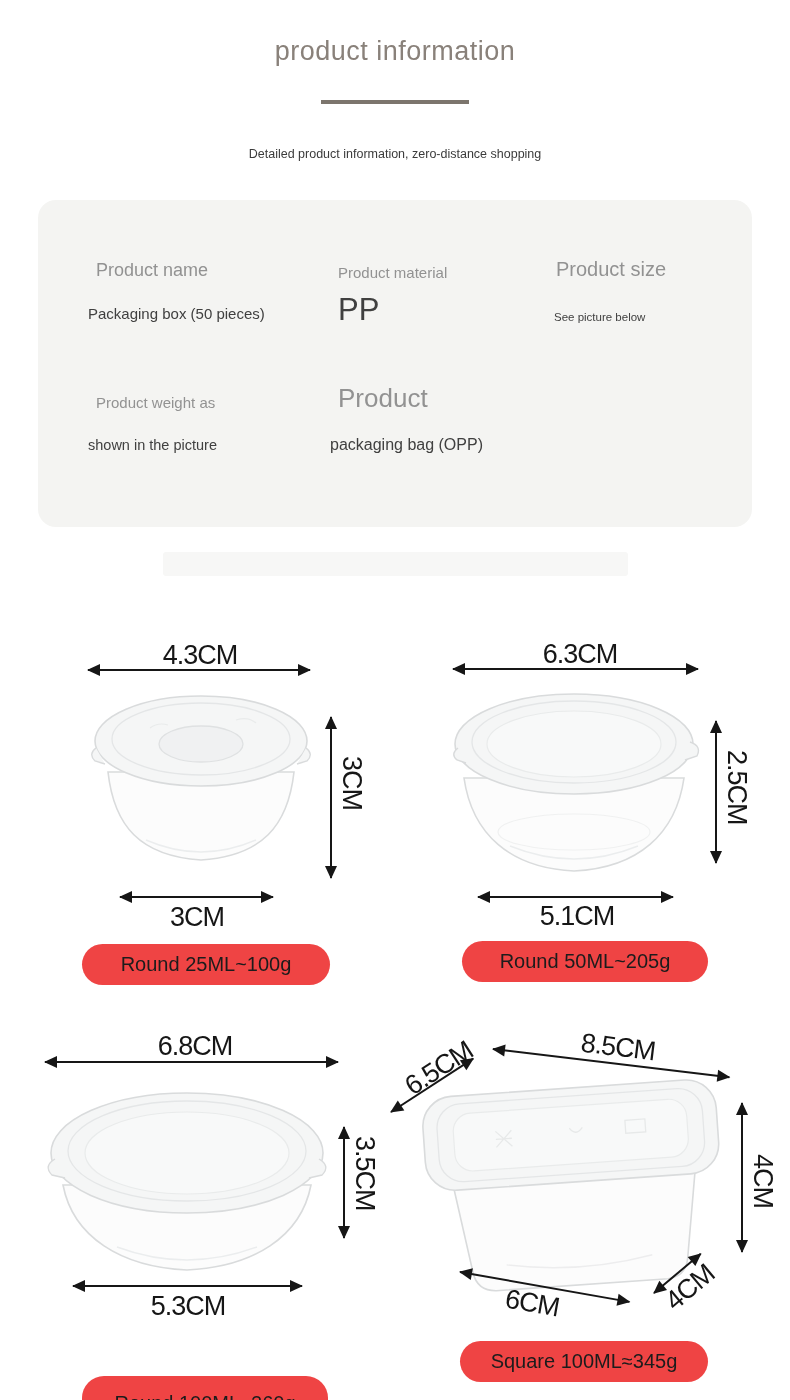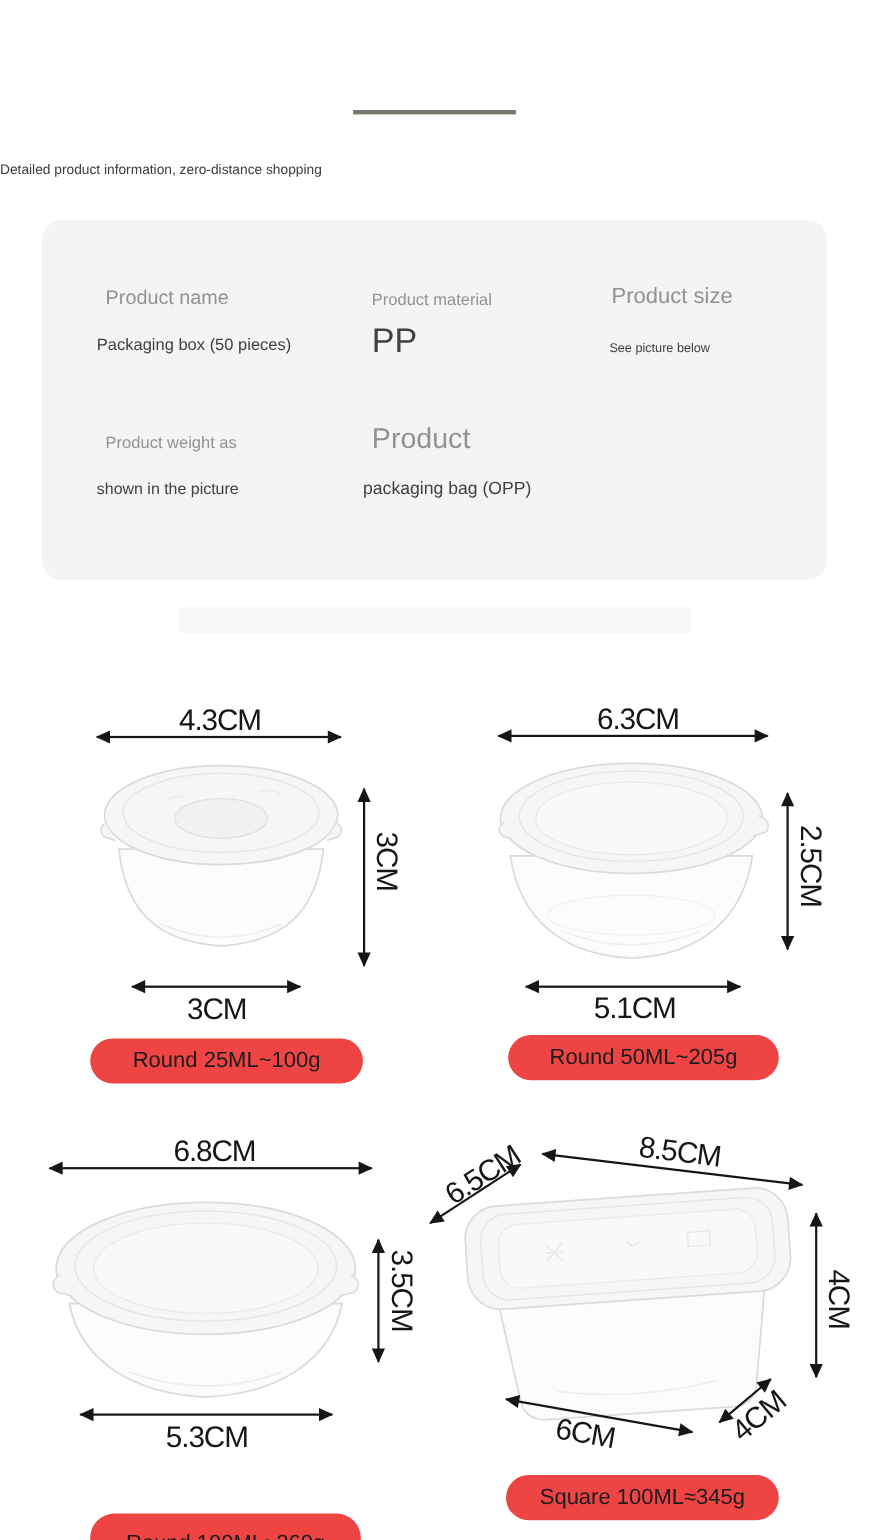--- a/index.html
+++ b/index.html
@@ -5,21 +5,21 @@
   html,body{margin:0;padding:0;background:#ffffff;}
   .canvas{
     position:relative;width:790px;height:1400px;background:#ffffff;overflow:hidden;
     font-family:"Liberation Sans","DejaVu Sans",sans-serif;color:#1c1c1c;
   }
   .abs{position:absolute;}
 
   
   .page-title{left:0;right:0;top:36px;text-align:center;font-size:27px;letter-spacing:.5px;color:#89817a;}
   .title-underline{left:321px;top:100px;width:148px;height:4px;background:#7c756d;}
-  .page-subtitle{left:0;right:0;top:147px;text-align:left;font-size:12.5px;color:#3b3b3b;}
+  .page-subtitle{left:0;right:0;top:147px;text-align:center;font-size:12.5px;color:#3b3b3b;}
 
   
   .spec-card{left:38px;top:200px;width:714px;height:327px;background:#f4f4f2;border-radius:18px;}
   .spec-label{position:absolute;color:#929292;}
   .spec-value{position:absolute;color:#404040;}
 
   
   .note-strip{left:163px;top:552px;width:465px;height:24px;background:#f7f7f6;border-radius:3px;}
   .note1{left:0;right:0;top:557px;text-align:center;font-size:11px;color:#565656;}
   .note2{left:0;right:0;top:589px;text-align:center;font-size:10.5px;color:#464646;}
@@ -41,20 +41,21 @@
 
   
   .pill{position:absolute;background:#ef4444;border-radius:22px;display:flex;align-items:center;
     justify-content:center;font-size:20px;color:#1c1c1c;}
 </style>
 </head>
 <body>
 
 <div class="canvas">
 
+  <div class="abs page-title">product information</div>
   <div class="abs title-underline"></div>
   <div class="abs page-subtitle">Detailed product information, zero-distance shopping</div>
 
   <div class="abs spec-card">
     <div>
       <div class="spec-label" style="left:58px;top:60px;font-size:18px;">Product name</div>
       <div class="spec-value" style="left:50px;top:105px;font-size:15px;">Packaging box (50 pieces)</div>
     </div>
     <div>
       <div class="spec-label" style="left:300px;top:64px;font-size:15px;">Product material</div>

